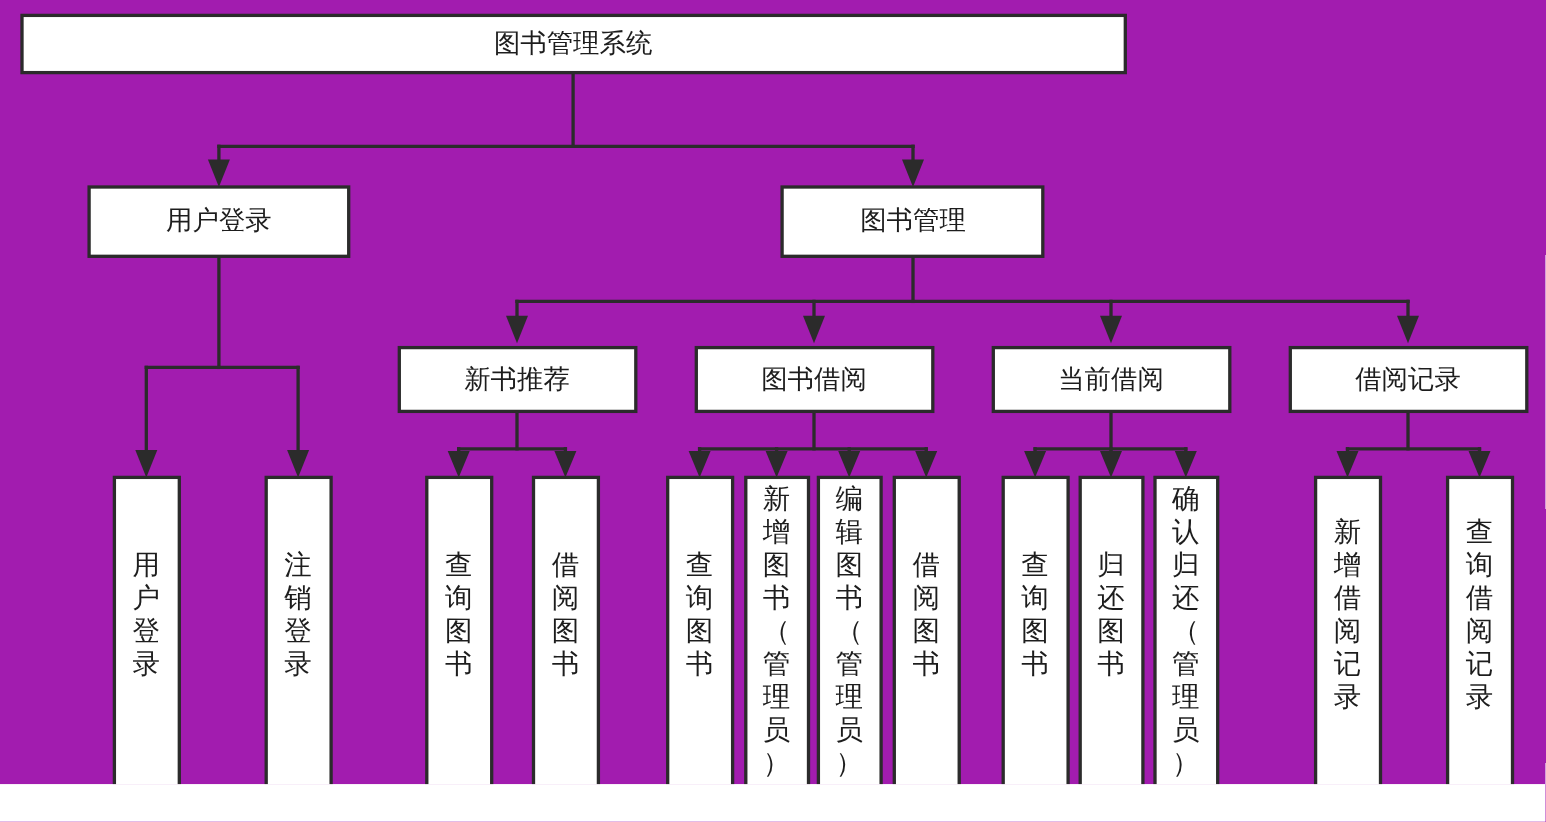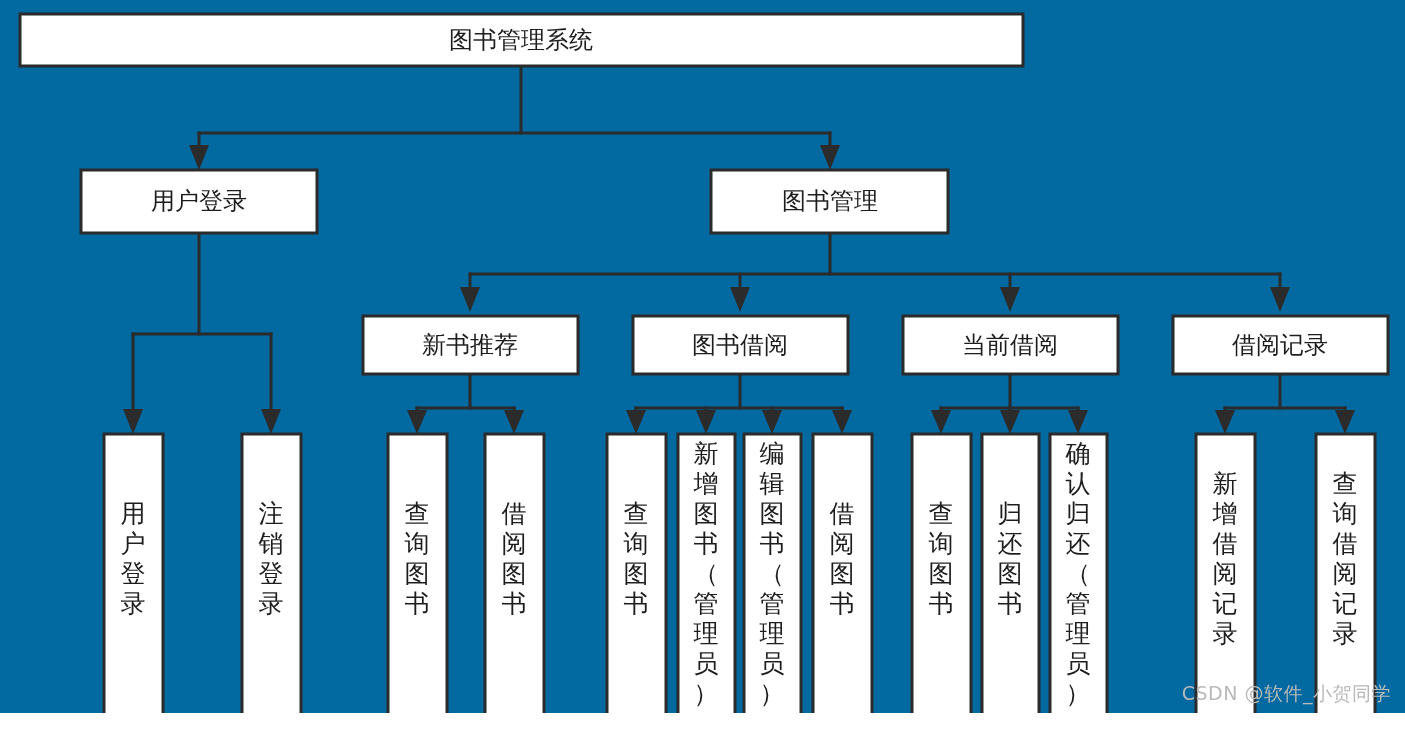--- a/index.html
+++ b/index.html
@@ -8,21 +8,21 @@
     padding: 0;
     background: #ffffff;
   }
   body {
     font-family: "DejaVu Sans", "Liberation Sans", sans-serif;
   }
   #diagram-root {
     position: relative;
     width: 1405px;
     height: 713px;
-    background: #0369a1;
+    background: #a21caf;
     overflow: hidden;
   }
   svg.flow {
     position: absolute;
     left: 0;
     top: 0;
     width: 1405px;
     height: 747px;
     display: block;
   }
@@ -229,15 +229,14 @@
       <rect class="node-rect" x="1196" y="434" width="59" height="300"></rect>
       <text class="node-label-v" x="1225" y="492"><tspan x="1225" y="492">新</tspan><tspan x="1225" y="522">增</tspan><tspan x="1225" y="552">借</tspan><tspan x="1225" y="582">阅</tspan><tspan x="1225" y="612">记</tspan><tspan x="1225" y="642">录</tspan></text>
     </g>
     <g>
       <rect class="node-rect" x="1316" y="434" width="59" height="300"></rect>
       <text class="node-label-v" x="1345" y="492"><tspan x="1345" y="492">查</tspan><tspan x="1345" y="522">询</tspan><tspan x="1345" y="552">借</tspan><tspan x="1345" y="582">阅</tspan><tspan x="1345" y="612">记</tspan><tspan x="1345" y="642">录</tspan></text>
     </g>
 
   </svg>
 
-  <div class="watermark">CSDN @软件_小贺同学</div>
 
 </div>
 
 </body></html>

